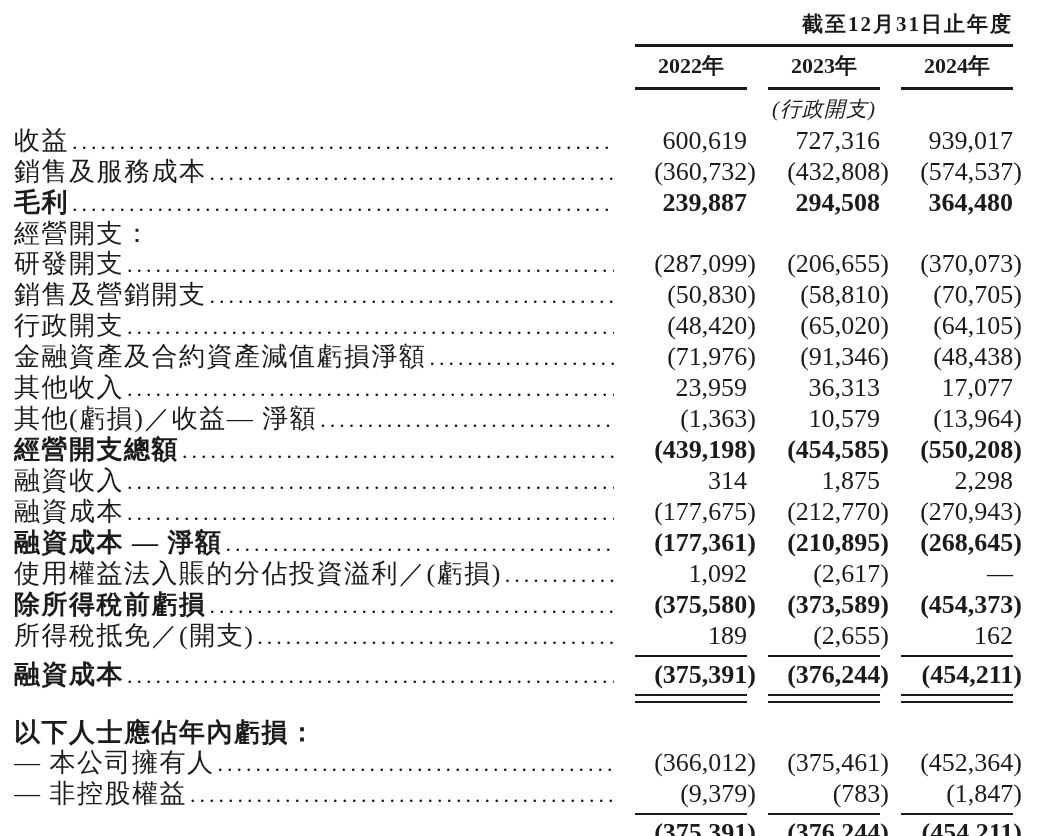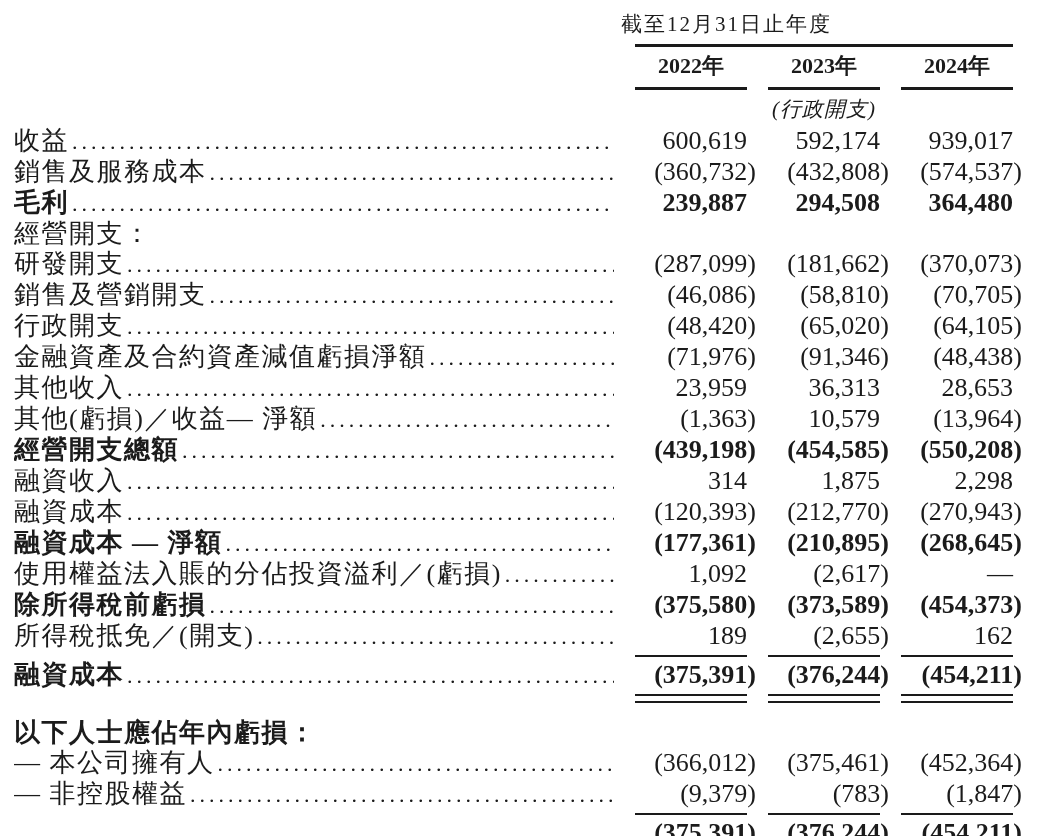--- a/index.html
+++ b/index.html
@@ -3,22 +3,22 @@
 <meta charset="utf-8">
 <style>
   html,body{margin:0;padding:0;background:#ffffff;}
   .page{
     width:1040px;height:836px;box-sizing:border-box;
     padding:10px 27px 0 14px;
     font-family:"Liberation Serif","DejaVu Serif",serif;
     color:#1b1b1b;background:#ffffff;overflow:hidden;
   }
   .hdr-title{
-    margin-left:607px;width:392px;text-align:left;
-    font-weight:400;font-size:21px;letter-spacing:2px;white-space:nowrap;
+    margin-left:607px;width:392px;text-align:right;
+    font-weight:700;font-size:21px;letter-spacing:2px;white-space:nowrap;
   }
   .top-rule{margin-left:621px;width:378px;border-top:3px solid #1a1a1a;margin-top:6px;}
   .year-row{display:flex;}
   .spacer{width:600px;flex-shrink:0;}
   .ycell{
     width:112px;margin-left:21px;flex-shrink:0;text-align:center;
     font-weight:700;font-size:22px;border-bottom:3px solid #1a1a1a;
     padding:4px 0 6px;white-space:nowrap;
   }
   .currency-note{
@@ -58,21 +58,21 @@
     <div class="ycell">2024年</div>
   </div>
   <div class="currency-note">(行政開支)</div>
   <div id="rows">
       <div class="row">
         <div class="lbl">
           <span class="lbl-text">收益</span>
           <span class="leader"></span>
         </div>
         <div class="val">600,619</div>
-        <div class="val">592,174</div>
+        <div class="val">727,316</div>
         <div class="val">939,017</div>
       </div>
       <div class="row">
         <div class="lbl">
           <span class="lbl-text">銷售及服務成本</span>
           <span class="leader"></span>
         </div>
         <div class="val paren">(360,732)</div>
         <div class="val paren">(432,808)</div>
         <div class="val paren">(574,537)</div>
@@ -93,29 +93,29 @@
         <div class="val"></div>
         <div class="val"></div>
         <div class="val"></div>
       </div>
       <div class="row">
         <div class="lbl">
           <span class="lbl-text">研發開支</span>
           <span class="leader"></span>
         </div>
         <div class="val paren">(287,099)</div>
-        <div class="val paren">(181,662)</div>
+        <div class="val paren">(206,655)</div>
         <div class="val paren">(370,073)</div>
       </div>
       <div class="row">
         <div class="lbl">
           <span class="lbl-text">銷售及營銷開支</span>
           <span class="leader"></span>
         </div>
-        <div class="val paren">(46,086)</div>
+        <div class="val paren">(50,830)</div>
         <div class="val paren">(58,810)</div>
         <div class="val paren">(70,705)</div>
       </div>
       <div class="row">
         <div class="lbl">
           <span class="lbl-text">行政開支</span>
           <span class="leader"></span>
         </div>
         <div class="val paren">(48,420)</div>
         <div class="val paren">(65,020)</div>
@@ -130,21 +130,21 @@
         <div class="val paren">(91,346)</div>
         <div class="val paren">(48,438)</div>
       </div>
       <div class="row">
         <div class="lbl">
           <span class="lbl-text">其他收入</span>
           <span class="leader"></span>
         </div>
         <div class="val">23,959</div>
         <div class="val">36,313</div>
-        <div class="val">28,653</div>
+        <div class="val">17,077</div>
       </div>
       <div class="row">
         <div class="lbl">
           <span class="lbl-text">其他(虧損)／收益— 淨額</span>
           <span class="leader"></span>
         </div>
         <div class="val paren">(1,363)</div>
         <div class="val">10,579</div>
         <div class="val paren">(13,964)</div>
       </div>
@@ -164,21 +164,21 @@
         </div>
         <div class="val">314</div>
         <div class="val">1,875</div>
         <div class="val">2,298</div>
       </div>
       <div class="row">
         <div class="lbl">
           <span class="lbl-text">融資成本</span>
           <span class="leader"></span>
         </div>
-        <div class="val paren">(120,393)</div>
+        <div class="val paren">(177,675)</div>
         <div class="val paren">(212,770)</div>
         <div class="val paren">(270,943)</div>
       </div>
       <div class="row bold">
         <div class="lbl">
           <span class="lbl-text">融資成本 — 淨額</span>
           <span class="leader"></span>
         </div>
         <div class="val paren">(177,361)</div>
         <div class="val paren">(210,895)</div>

